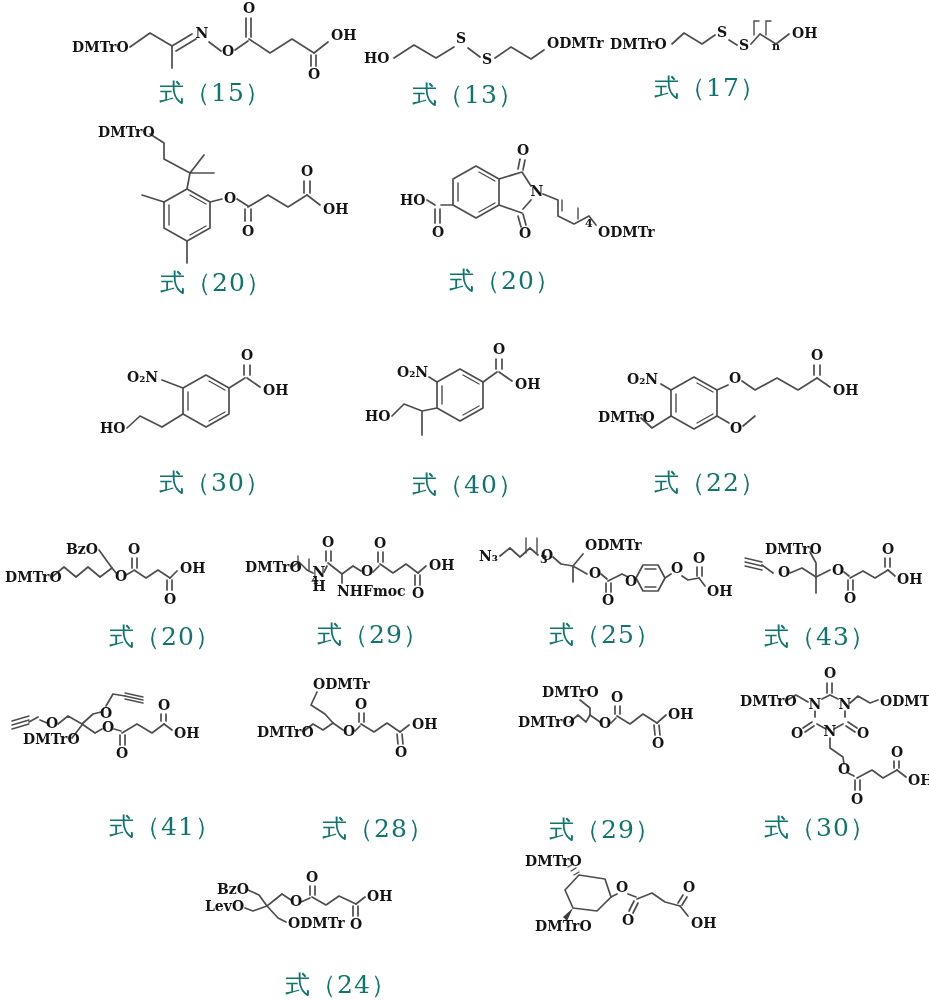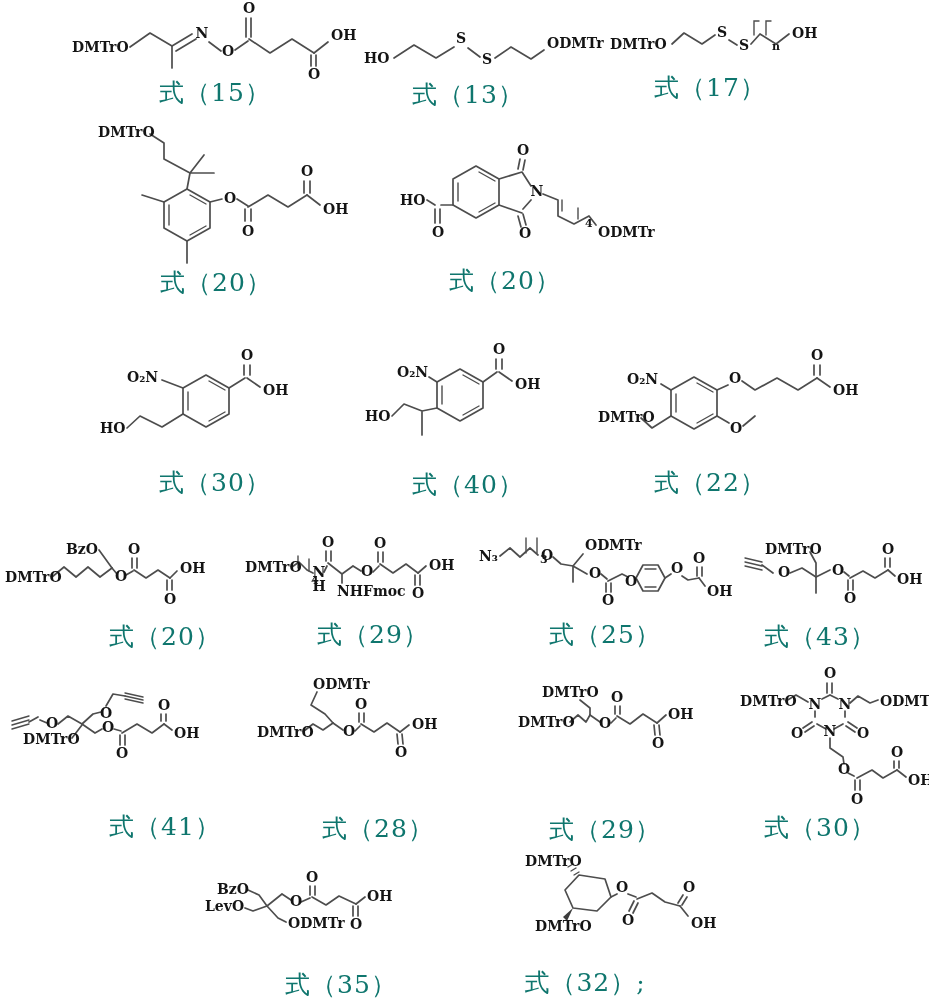--- a/index.html
+++ b/index.html
@@ -374,36 +374,35 @@
       </g>
       <text x="16" y="28">BzO</text>
       <text x="4" y="45">LevO</text>
       <text x="87" y="62">ODMTr</text>
       <text x="95" y="40" text-anchor="middle">O</text>
       <text x="111" y="16" text-anchor="middle">O</text>
       <text x="155" y="63" text-anchor="middle">O</text>
       <text x="166" y="35">OH</text>
     </svg>
   </figure>
-  <div class="flabel" style="left:341px;top:968px">式（35）</div>
+  <div class="flabel" style="left:341px;top:968px">式（24）</div>
 
   <figure class="fml" style="left:516px;top:846px;width:227px;height:98px">
     <svg width="227" height="98" viewBox="0 0 227 98">
       <g>
         <path class="bt" d="M52,21 L57,18 M55,25 L60,22 M58,29 L63,26"></path>
         <path class="b" d="M63,29 L89,33 L95,51 L81,65 L57,62 L49,44 Z"></path>
         <polygon class="wedge" points="57,62 47,71 51,75"></polygon>
         <path class="b" d="M95,51 L101,48 M112,48 L120,51"></path>
         <path class="b" d="M118,55 L113,65 M122,57 L117,67"></path>
         <path class="b" d="M121,53 L136,47 L149,56 L164,60"></path>
         <path class="b" d="M162,57 L167,49 M166,59 L171,51 M164,60 L172,70"></path>
       </g>
       <text x="9" y="20">DMTrO</text>
       <text x="19" y="85">DMTrO</text>
       <text x="106" y="46" text-anchor="middle">O</text>
       <text x="112" y="79" text-anchor="middle">O</text>
       <text x="173" y="46" text-anchor="middle">O</text>
       <text x="175" y="82">OH</text>
     </svg>
   </figure>
-  <div class="flabel" style="left:585px;top:966px">式（32）;</div>
 
 </div>
 
 </body></html>

